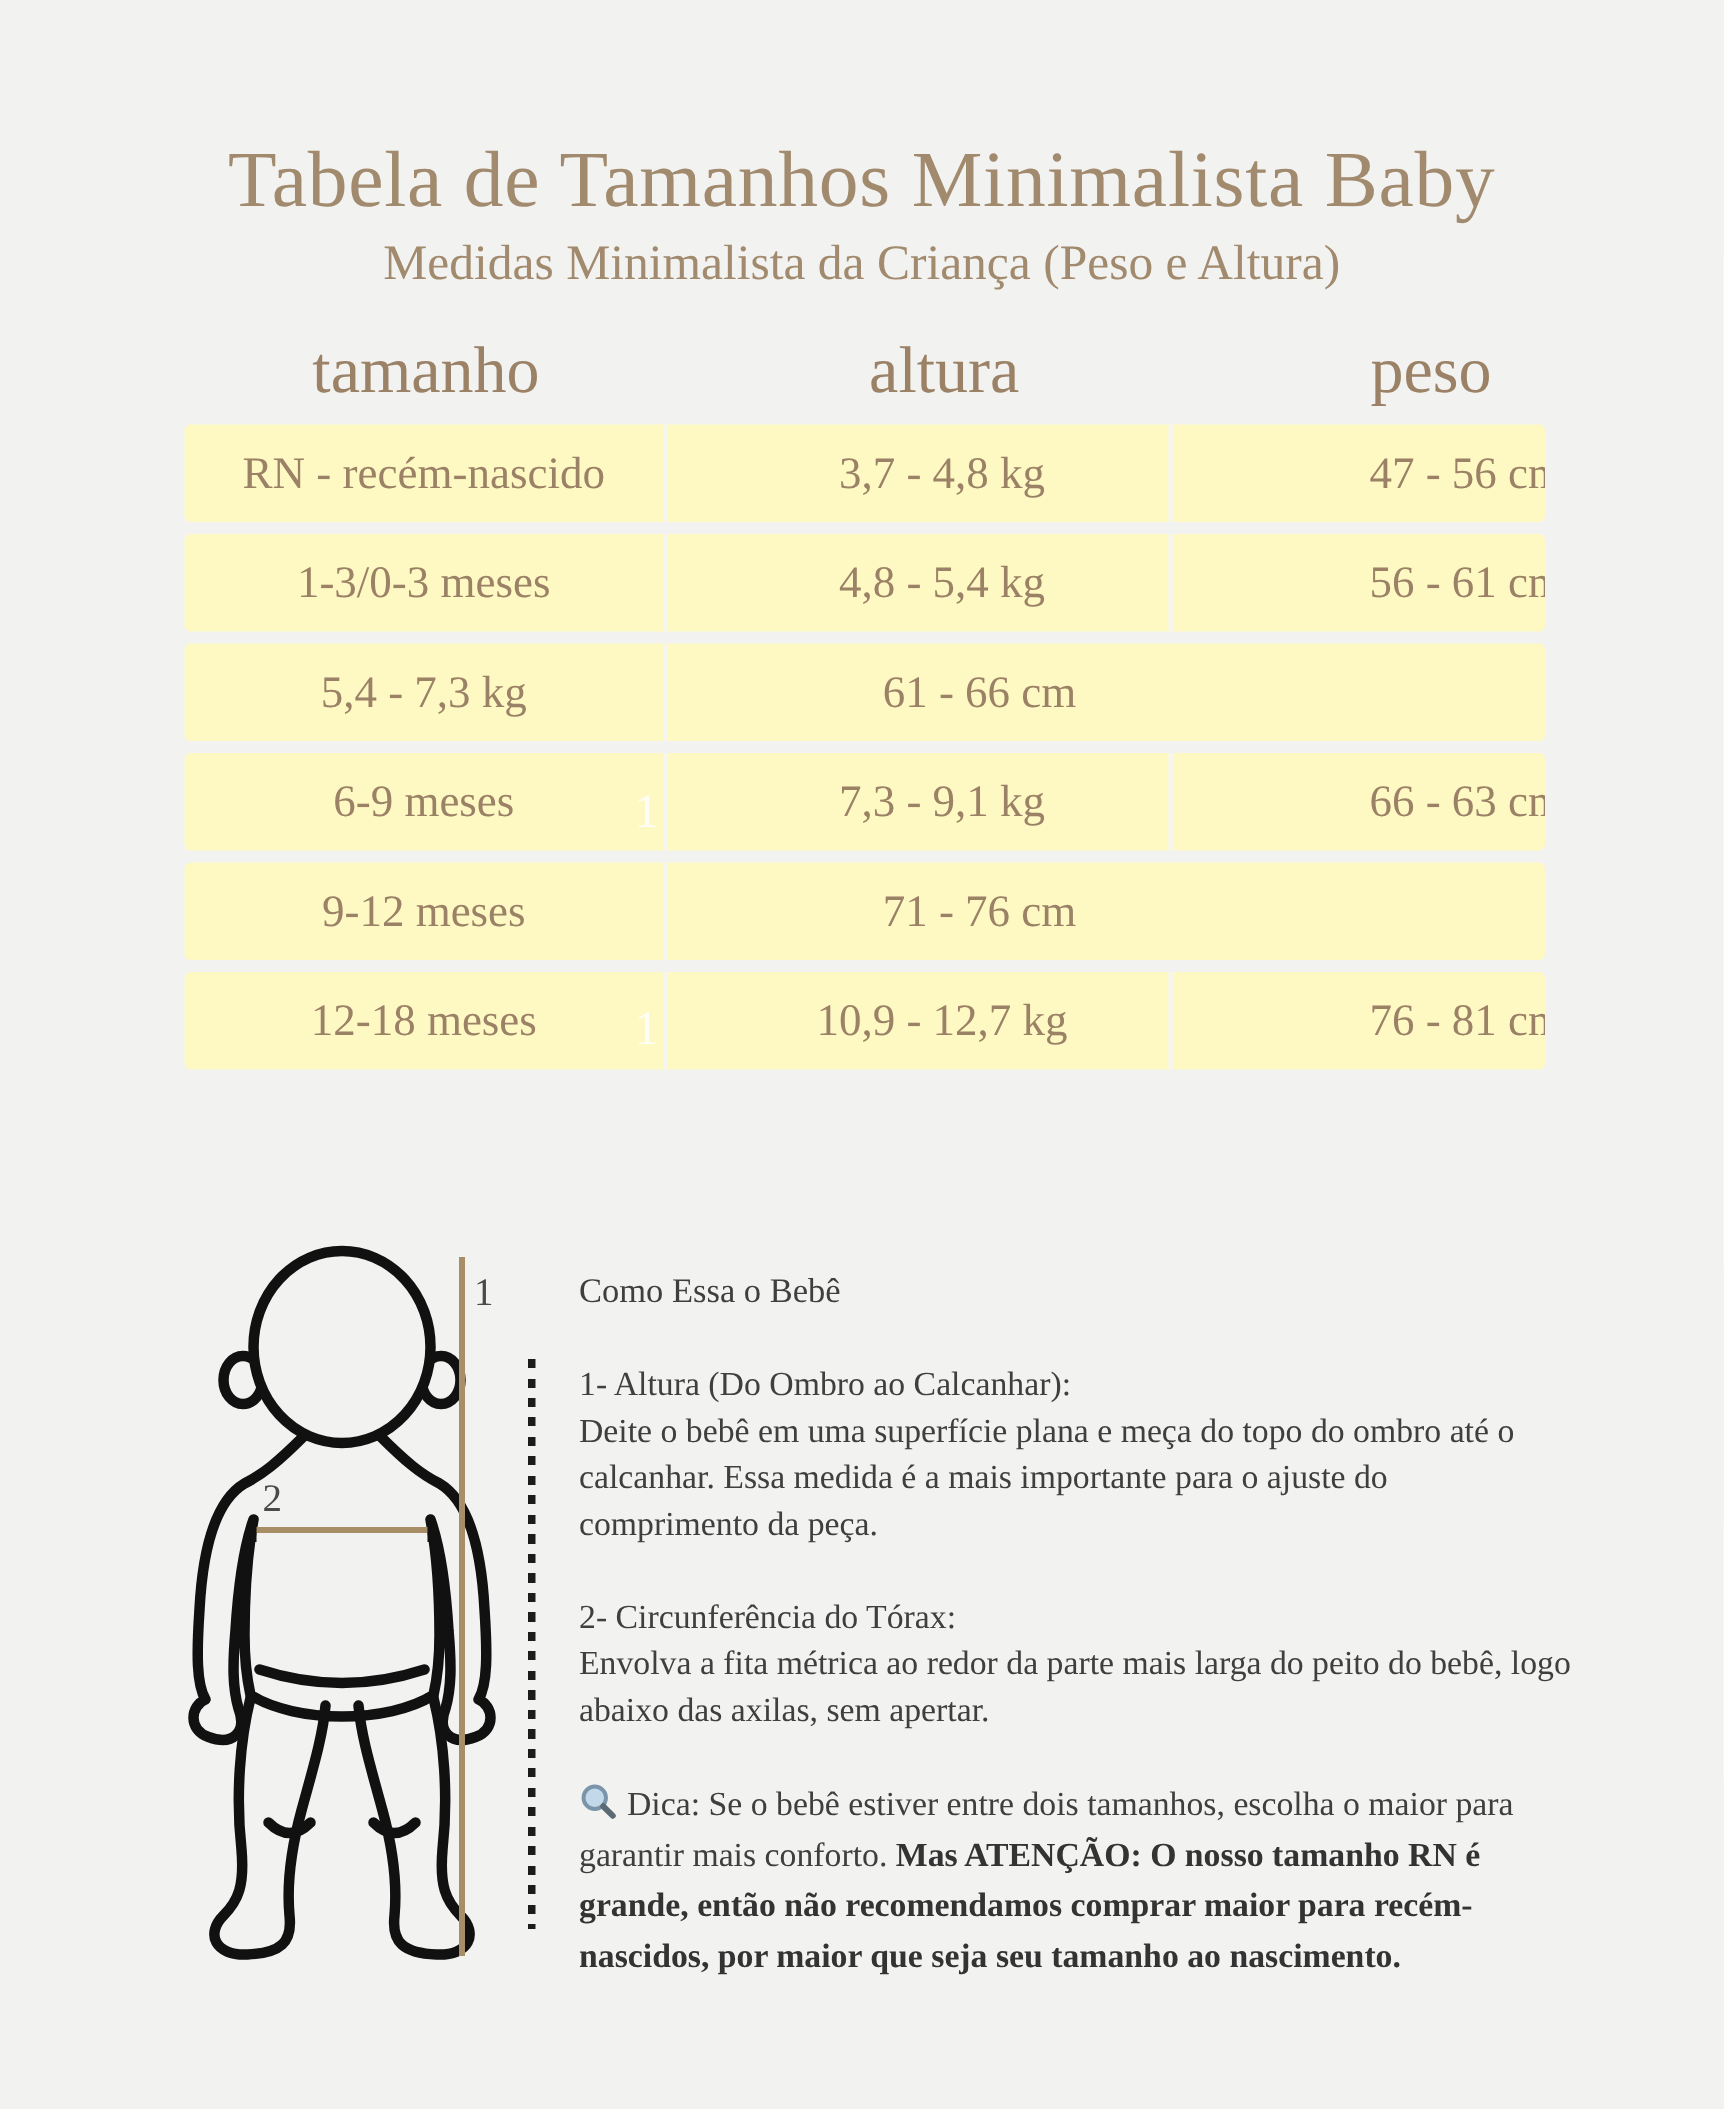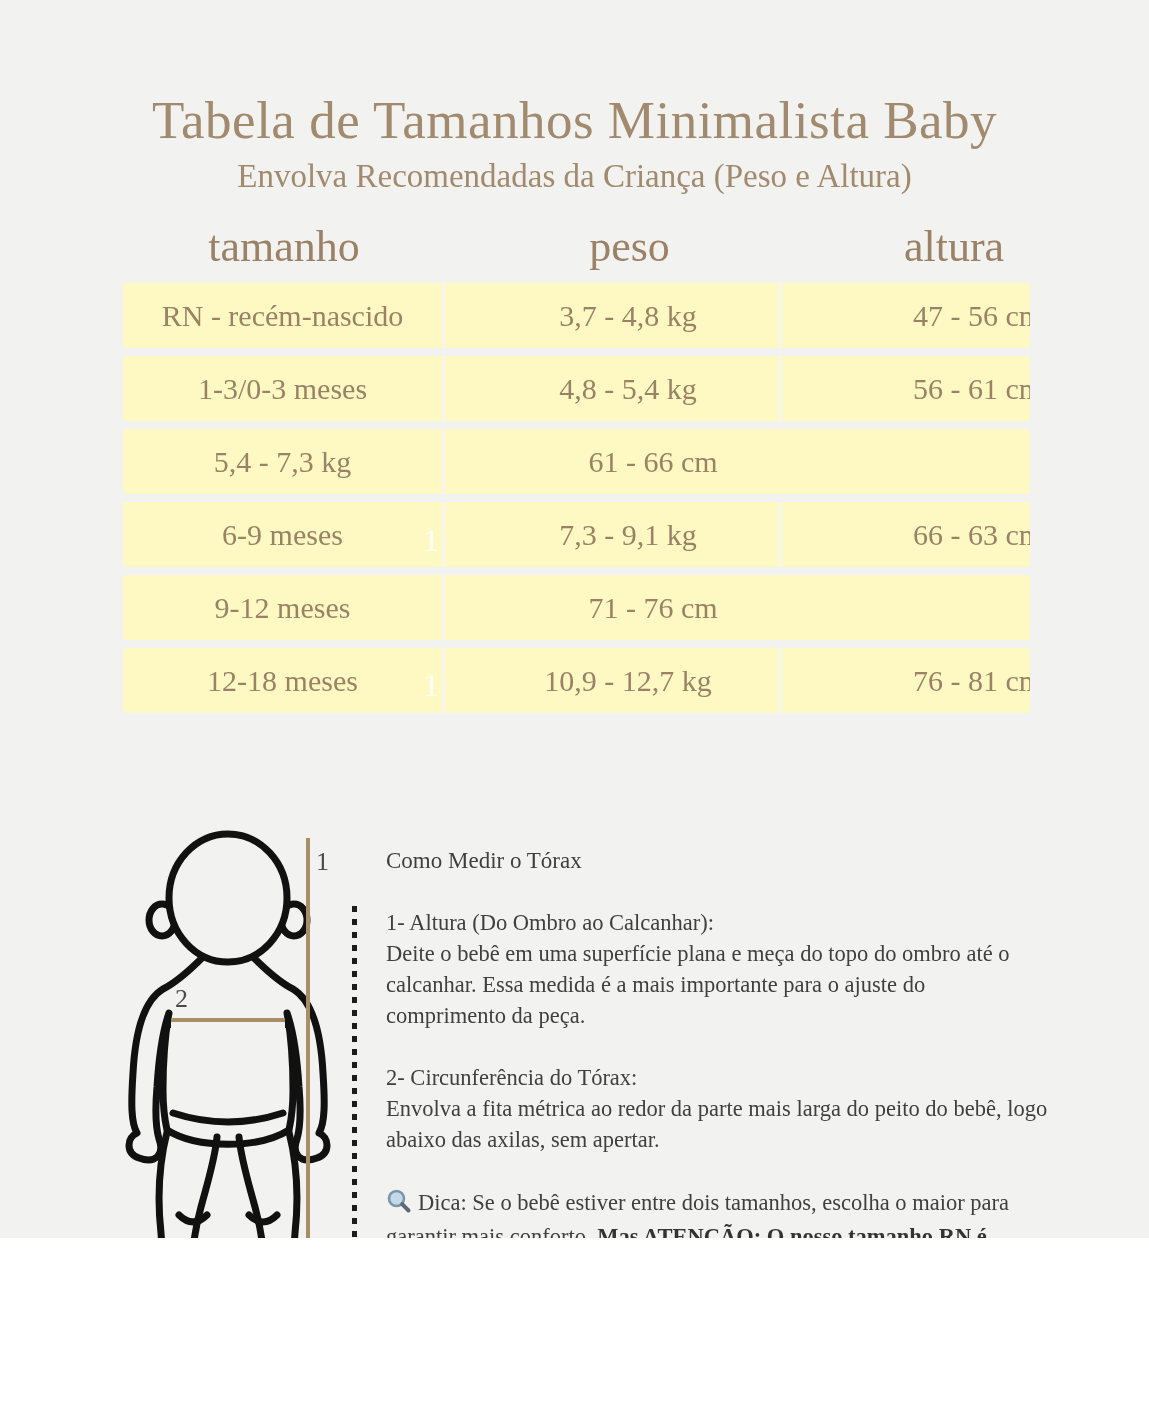--- a/index.html
+++ b/index.html
@@ -1,18 +1,18 @@
 <!DOCTYPE html>
 <html><head>
 <meta charset="utf-8">
 <style>
   html,body{margin:0;padding:0;}
   .canvas{
     position:relative;
-    width:1149px;height:1238px;
+    width:1149px;height:1406px;
     background:#f2f2f0;
     font-family:"Liberation Serif", serif;
     overflow:hidden;
   }
   
   .page-title{
     position:absolute;top:90px;left:0;width:100%;
     text-align:center;font-size:53px;font-weight:400;
     color:#a18a6d;margin:0;letter-spacing:.5px;
   }
@@ -60,26 +60,26 @@
   .tip{margin:31px 0 0 0;line-height:33.5px;}
   .tip strong{color:#333;font-weight:700;}
   .mag{vertical-align:-4px;margin-right:6px;}
 </style>
 </head>
 <body>
 
 <div class="canvas">
 
   <h1 class="page-title">Tabela de Tamanhos Minimalista Baby</h1>
-  <h2 class="page-subtitle">Envolva Recomendadas da Criança (Peso e Altura)</h2>
+  <h2 class="page-subtitle">Medidas Minimalista da Criança (Peso e Altura)</h2>
 
   <div class="thead grid3">
     <div class="hcell">tamanho</div>
+    <div class="hcell">altura</div>
     <div class="hcell">peso</div>
-    <div class="hcell">altura</div>
   </div>
 
   <div class="stable">
     <div class="trow grid3">
       <div class="cell">RN - recém-nascido</div>
       <div class="cell">3,7 - 4,8 kg</div>
       <div class="cell last">47 - 56 cm</div>
     </div>
     <div class="trow grid3">
       <div class="cell">1-3/0-3 meses</div>
@@ -167,21 +167,21 @@
     <line x1="64" y1="205" x2="182" y2="205" stroke="#a88e66" stroke-width="4"></line>
     <line x1="64" y1="197" x2="64" y2="213" stroke="#111111" stroke-width="4"></line>
     <line x1="182" y1="197" x2="182" y2="213" stroke="#111111" stroke-width="4"></line>
     <text x="211" y="55" font-size="26" fill="#4a4a4a">1</text>
     <text x="70" y="192" font-size="26" fill="#4a4a4a">2</text>
   </svg>
 
   <div class="dotted"></div>
 
   <div class="guide">
-    <div class="gh">Como Medir o Tórax</div>
+    <div class="gh">Como Essa o Bebê</div>
 
     <p class="sec">
       <span class="st">1- Altura (Do Ombro ao Calcanhar):</span>
       <span>Deite o bebê em uma superfície plana e meça do topo do ombro até o calcanhar. Essa medida é a mais importante para o ajuste do comprimento da peça.</span>
     </p>
 
     <p class="sec">
       <span class="st">2- Circunferência do Tórax:</span>
       <span>Envolva a fita métrica ao redor da parte mais larga do peito do bebê, logo abaixo das axilas, sem apertar.</span>
     </p>

